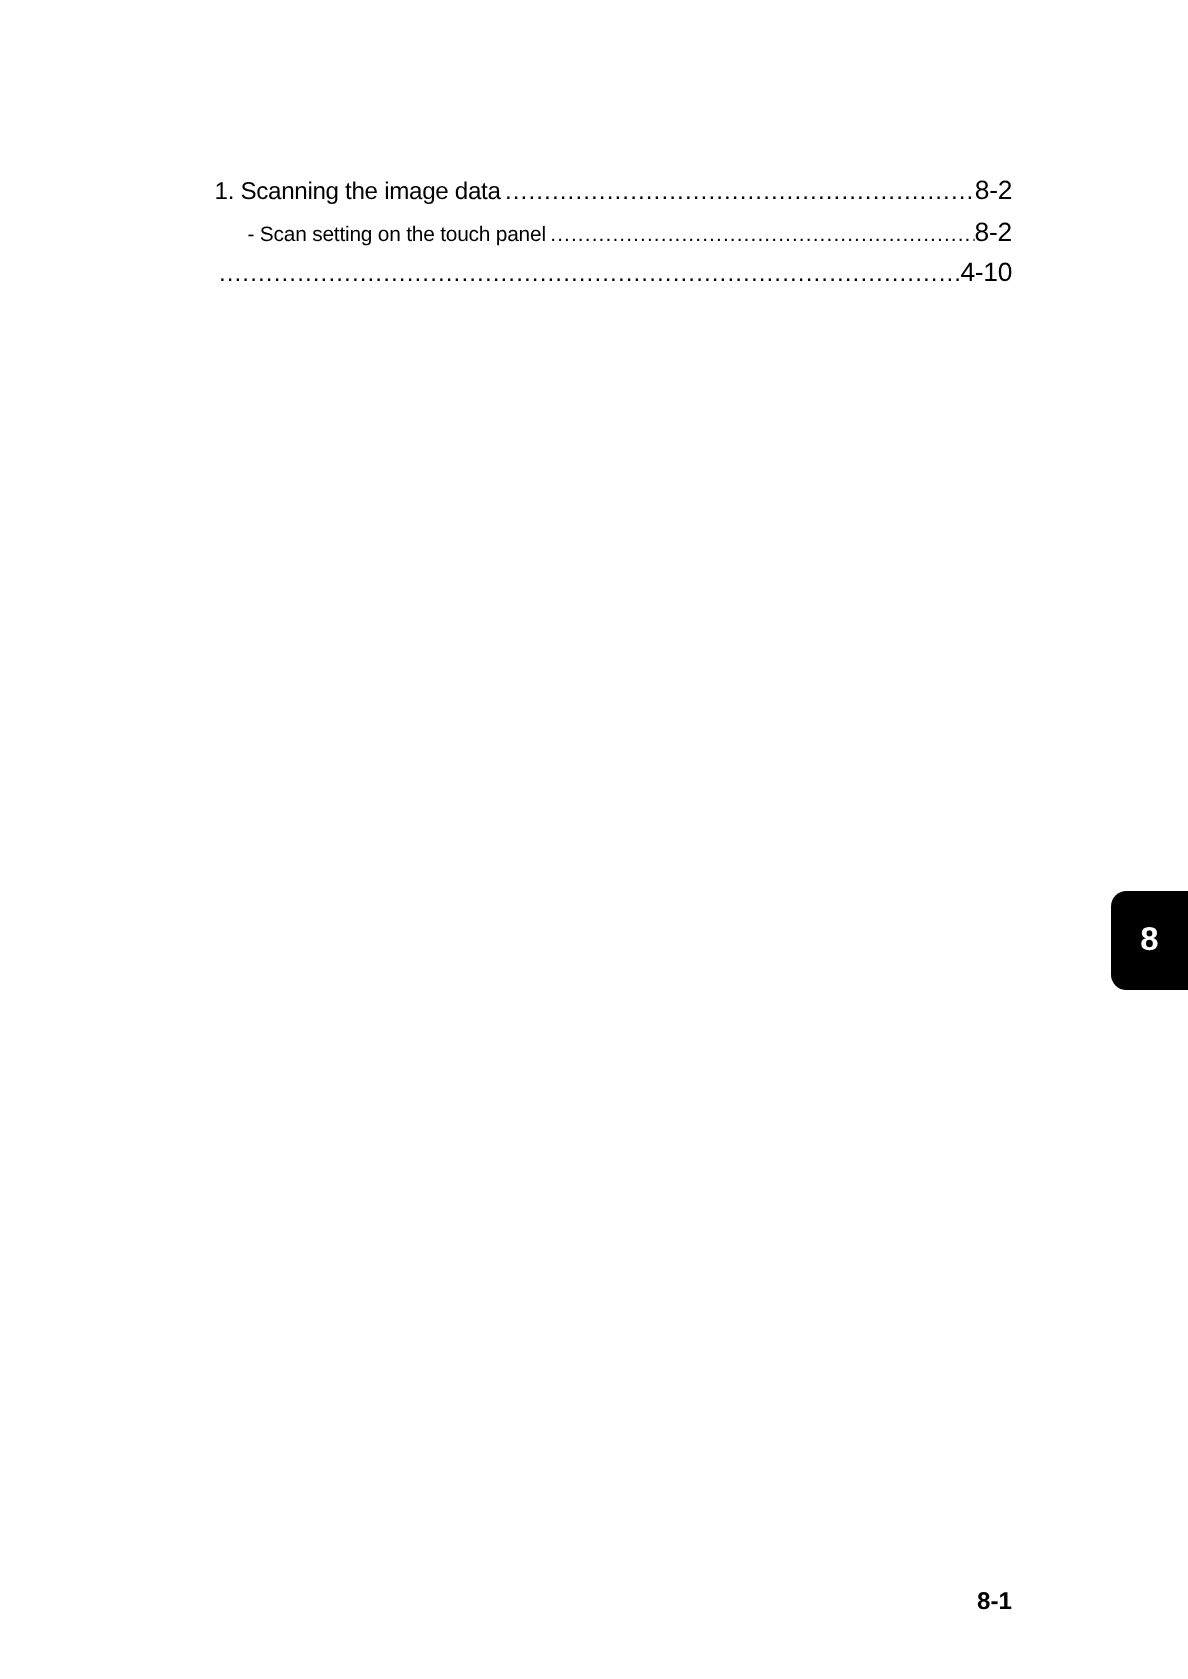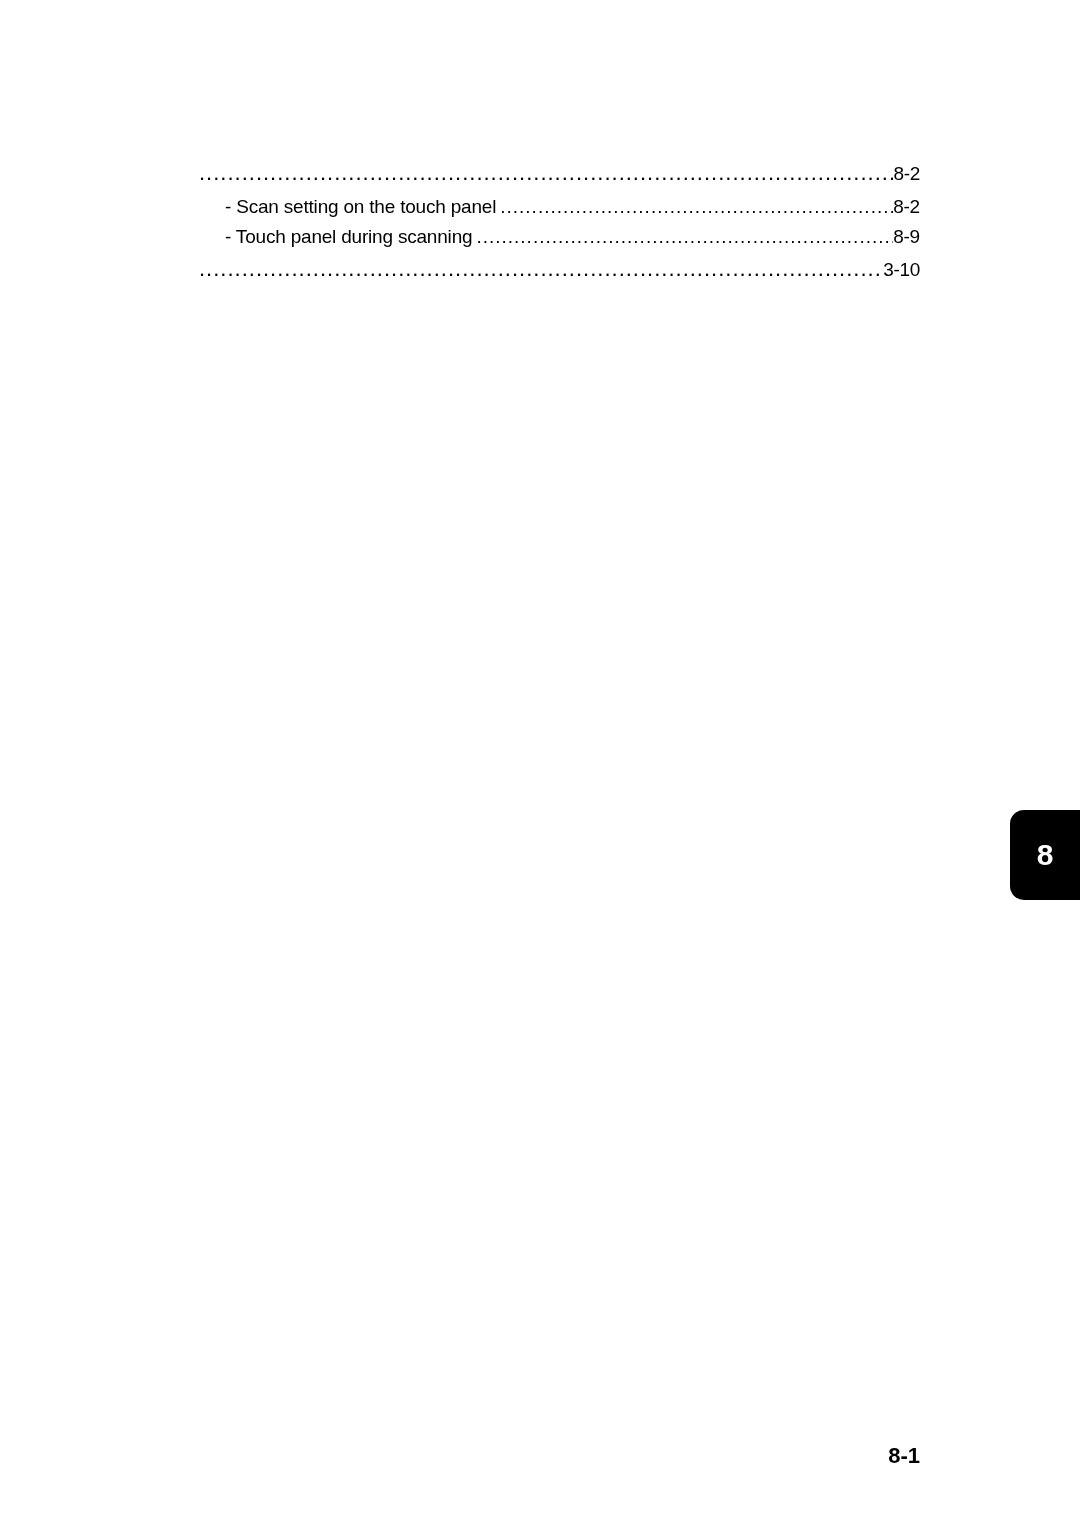--- a/index.html
+++ b/index.html
@@ -48,21 +48,21 @@
       letter-spacing: -0.3px;
     }
     .toc-row.sub {
       font-size: 19px;
       padding-left: 30px;
       margin-bottom: 8px;
       letter-spacing: -0.2px;
     }
     .toc-row.main .toc-page,
     .toc-row.sub .toc-page {
-      font-size: 19px;
+      font-size: 24px;
     }
     .toc-label {
       flex: 0 0 auto;
     }
     .toc-dots {
       flex: 1 1 auto;
       overflow: hidden;
       letter-spacing: 1px;
       padding: 0 4px;
     }
@@ -97,39 +97,35 @@
     }
   </style>
 </head>
 <body>
 
 <div class="content">
 
   <div class="toc">
 
     <div class="toc-row main">
+      <span class="toc-label">1. Scanning the image data</span>
       <span class="toc-dots"></span>
       <span class="toc-page">8-2</span>
     </div>
 
     <div class="toc-row sub">
       <span class="toc-label">- Scan setting on the touch panel</span>
       <span class="toc-dots"></span>
       <span class="toc-page">8-2</span>
     </div>
 
-    <div class="toc-row sub">
-      <span class="toc-label">- Touch panel during scanning</span>
-      <span class="toc-dots"></span>
-      <span class="toc-page">8-9</span>
-    </div>
 
     <div class="toc-row main">
       <span class="toc-dots"></span>
-      <span class="toc-page">3-10</span>
+      <span class="toc-page">4-10</span>
     </div>
 
   </div>
 </div>
 
 <div class="side-tab">8</div>
 
 <div class="page-number">8-1</div>
 
 </body></html>

